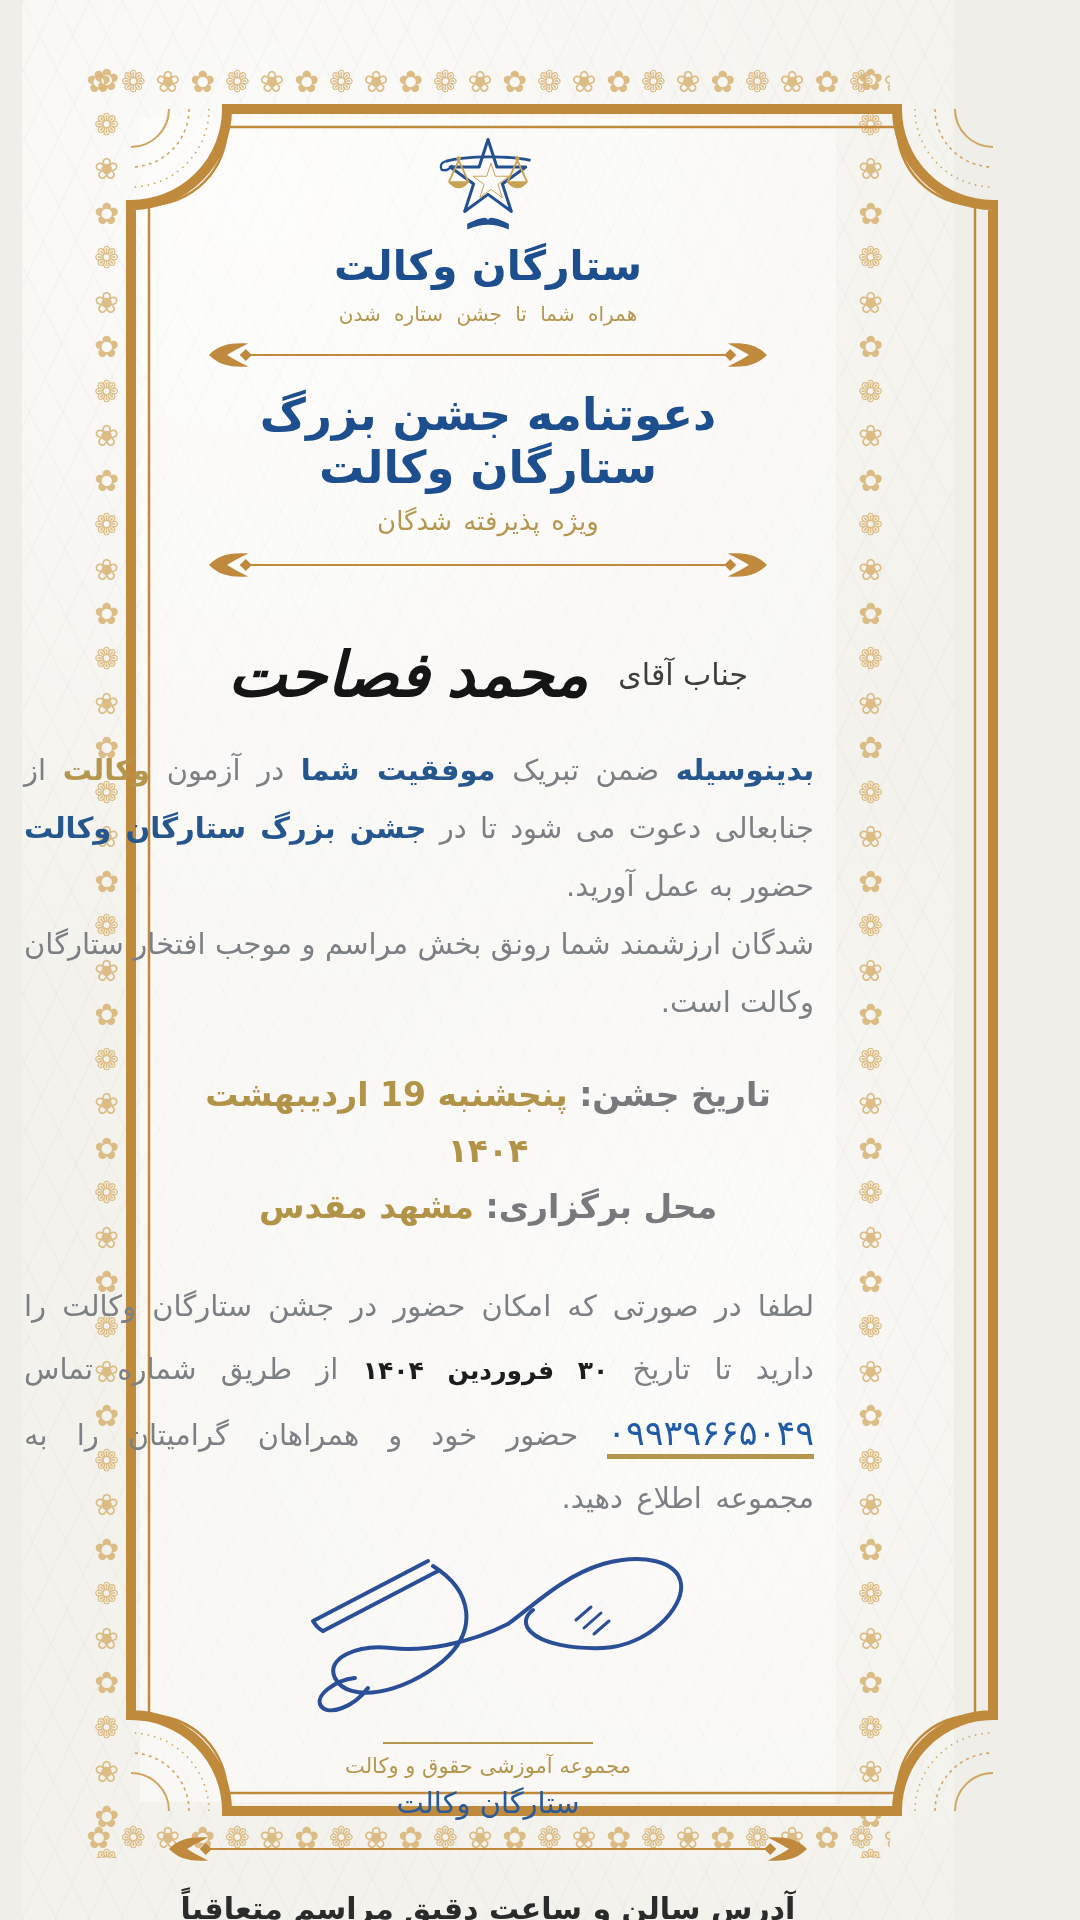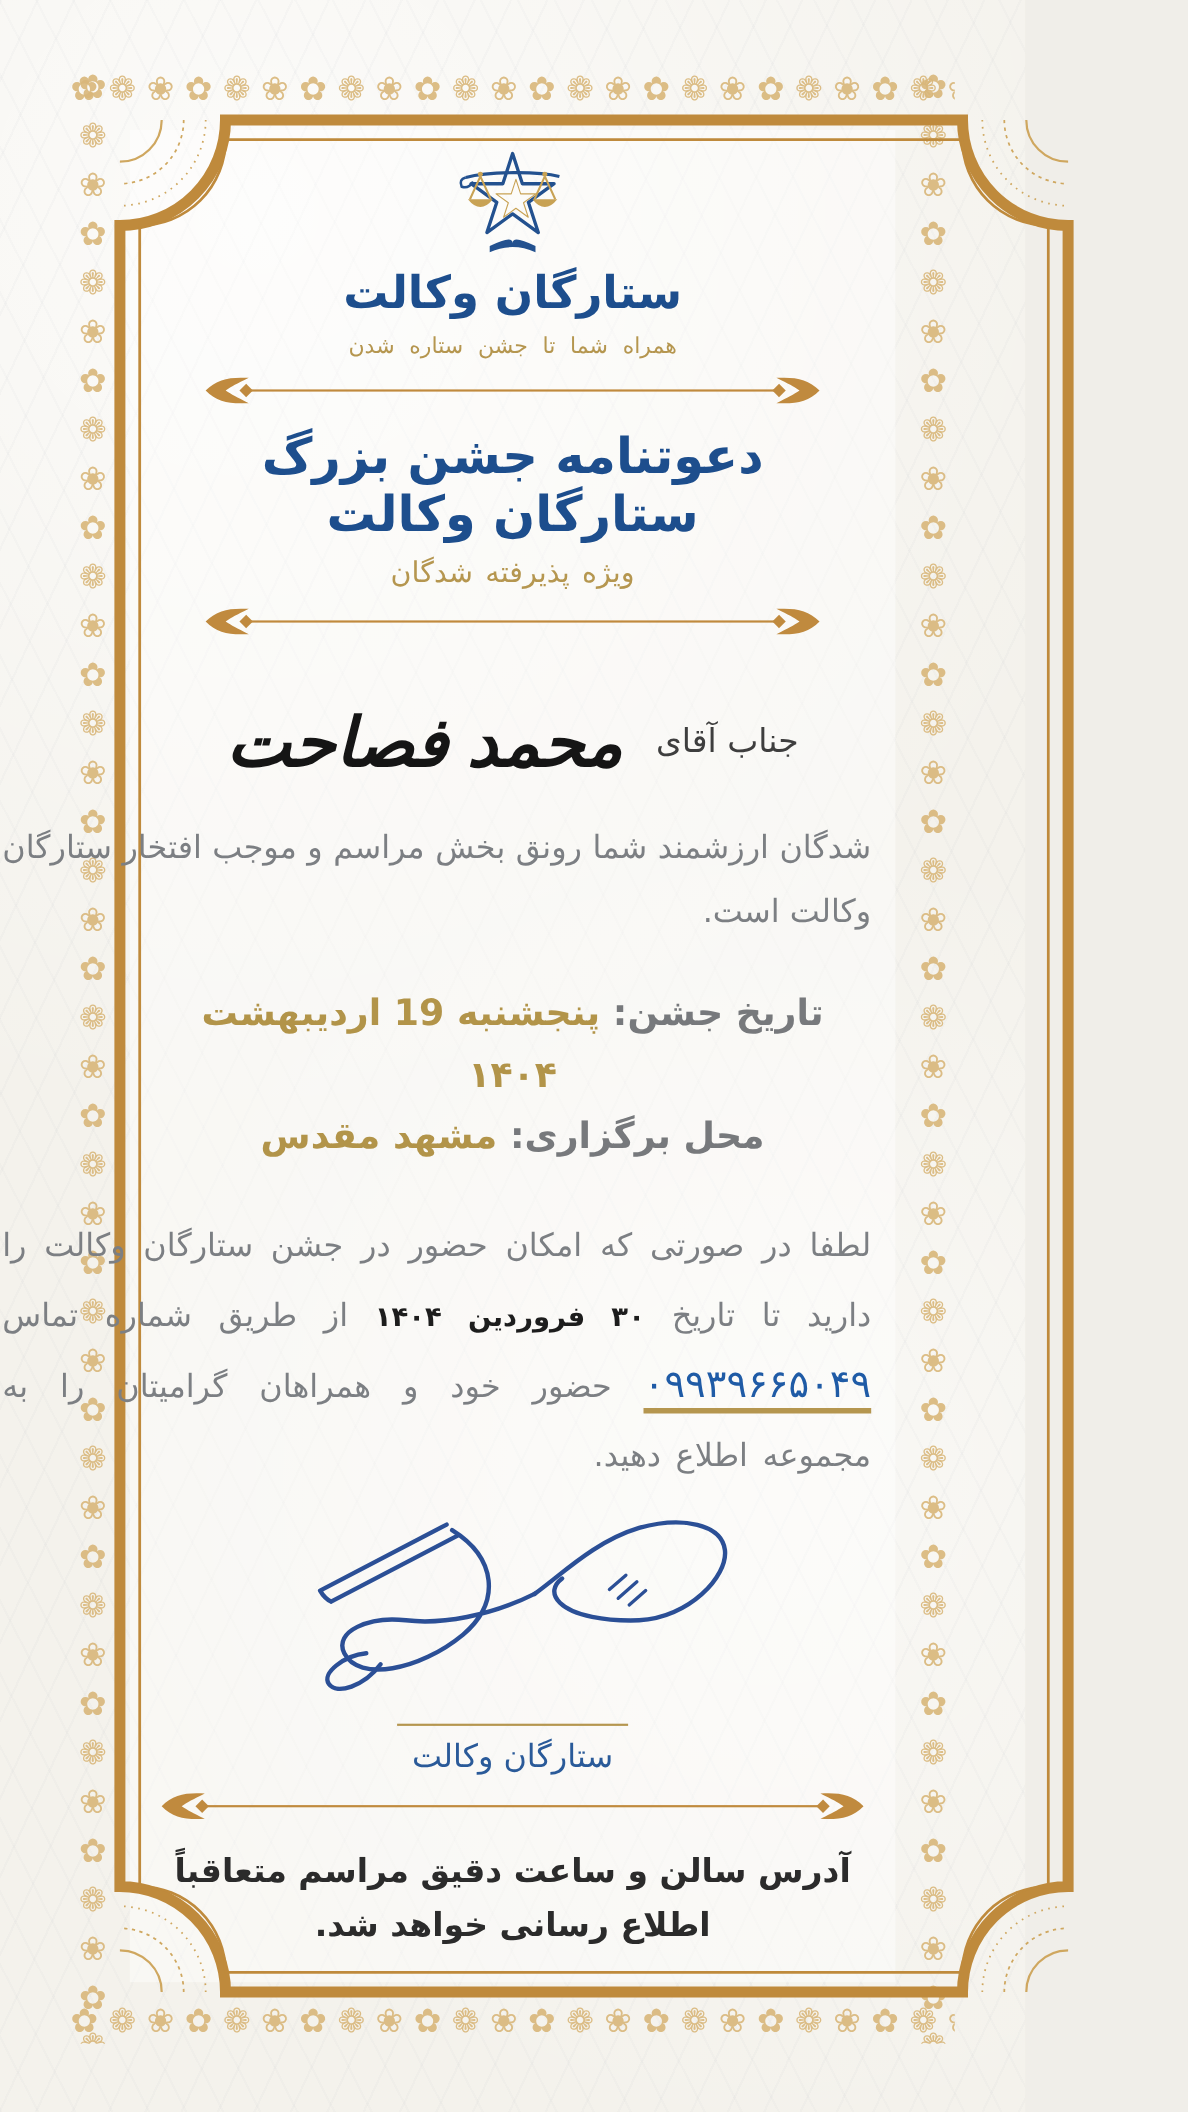--- a/index.html
+++ b/index.html
@@ -3,21 +3,21 @@
 <meta charset="utf-8">
 <style>
   html,body{margin:0;padding:0;width:1080px;height:1920px;overflow:hidden;}
   body{font-family:"DejaVu Sans",sans-serif;background:#f0eee9;}
   .canvas{position:relative;width:932px;height:1920px;
     background:
       repeating-linear-gradient(115deg, rgba(120,130,150,.035) 0 2px, transparent 2px 30px),
       repeating-linear-gradient(63deg, rgba(120,130,150,.03) 0 2px, transparent 2px 30px),
       radial-gradient(circle at 25% 10%, rgba(255,255,255,.7), transparent 45%),
       radial-gradient(circle at 75% 70%, rgba(255,255,255,.5), transparent 40%),
-      #f4f2ec;}
+      #f4f2ec; margin-left: 22px;}
   .inner-bg{position:absolute;left:118px;top:118px;right:118px;bottom:118px;
     background:rgba(255,255,255,.45);}
   
   .lace{position:absolute;color:#d9b77a;opacity:.9;overflow:hidden;pointer-events:none;
     font-size:30px;line-height:40px;white-space:nowrap;}
   .lace-h{left:64px;right:64px;height:40px;text-align:center;}
   .lace-top{top:62px;}
   .lace-bottom{bottom:62px;}
   .lace-v{top:62px;bottom:62px;width:40px;writing-mode:vertical-rl;text-align:center;}
   .lace-left{left:64px;}
@@ -141,20 +141,30 @@
         <rect x="35" y="10.5" width="9" height="9" transform="rotate(45 39.5 15)"></rect>
       </svg>
     </div>
 
     <div class="recipient">
       <span class="salutation">جناب آقای</span>
       <span class="recipient-name">محمد فصاحت</span>
     </div>
 
     <div class="intro">
+      <p>
+        <span class="navy">بدینوسیله</span>
+        <span>ضمن تبریک</span>
+        <span class="navy">موفقیت شما</span>
+        <span>در آزمون</span>
+        <span class="goldw">وکالت</span>
+        <span>از جنابعالی دعوت می شود تا در</span>
+        <span class="navy">جشن بزرگ ستارگان وکالت</span>
+        <span>حضور به عمل آورید.</span>
+      </p>
       <p>شدگان ارزشمند شما رونق بخش مراسم و موجب افتخار ستارگان وکالت است.</p>
     </div>
 
     <div class="event">
       <div>
         <span class="ev-label">تاریخ جشن:</span>
         <span class="ev-value">پنجشنبه 19 اردیبهشت ۱۴۰۴</span>
       </div>
       <div>
         <span class="ev-label">محل برگزاری:</span>
@@ -177,20 +187,21 @@
         <path d="M160,30 C200,55 205,95 170,125 C130,158 75,168 62,142 C52,122 85,108 118,112 C150,116 195,108 235,88"></path>
         <path d="M235,88 C260,70 290,40 330,28 C370,17 405,25 408,48 C411,72 375,110 330,112 C300,113 270,108 258,96 C250,88 252,80 260,74"></path>
         <path d="M95,152 C80,172 55,180 48,170 C41,160 62,144 82,142"></path>
         <g stroke-width="3">
           <path d="M303,84 l15,-13 M311,92 l17,-15 M321,98 l15,-13"></path>
         </g>
       </g>
     </svg>
 
     <div class="gold-hr"></div>
+    <div class="org1">مجموعه آموزشی حقوق و وکالت</div>
     <div class="org2">ستارگان وکالت</div>
 
     <div class="divider w2">
       <svg class="div-end" viewBox="0 0 46 30">
         <path d="M1,15 C12,4 24,2 42,3 C30,9 26,11 20,15 C26,19 30,21 42,27 C24,28 12,26 1,15 Z"></path>
         <rect x="35" y="10.5" width="9" height="9" transform="rotate(45 39.5 15)"></rect>
       </svg>
       <div class="div-line"></div>
       <svg class="div-end right" viewBox="0 0 46 30">
         <path d="M1,15 C12,4 24,2 42,3 C30,9 26,11 20,15 C26,19 30,21 42,27 C24,28 12,26 1,15 Z"></path>

